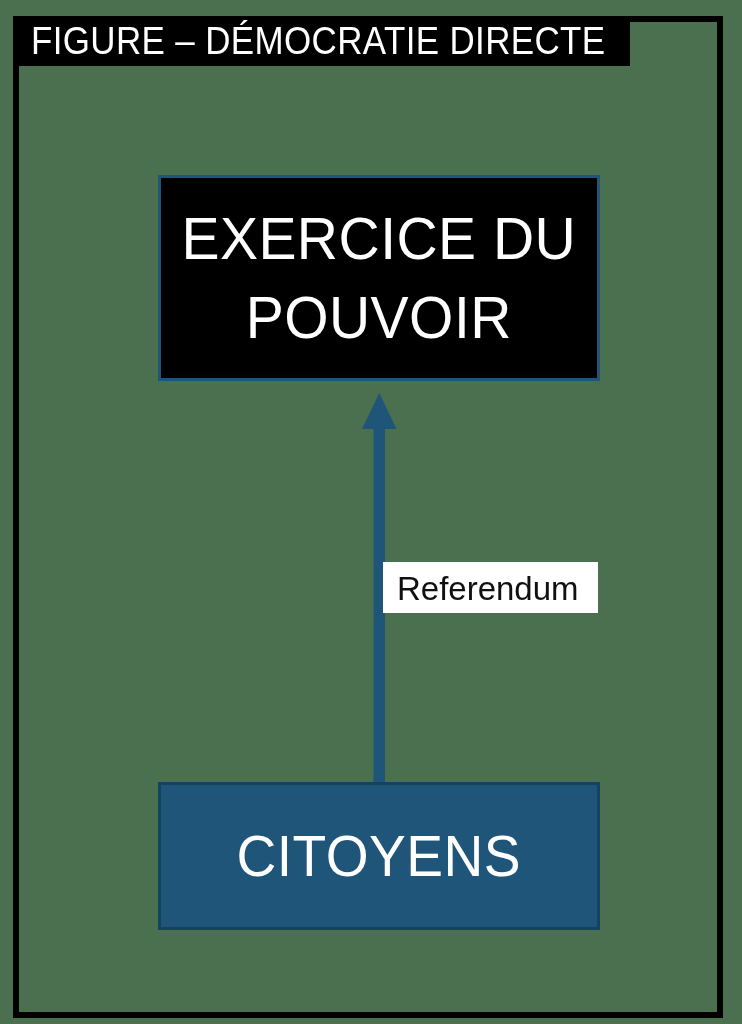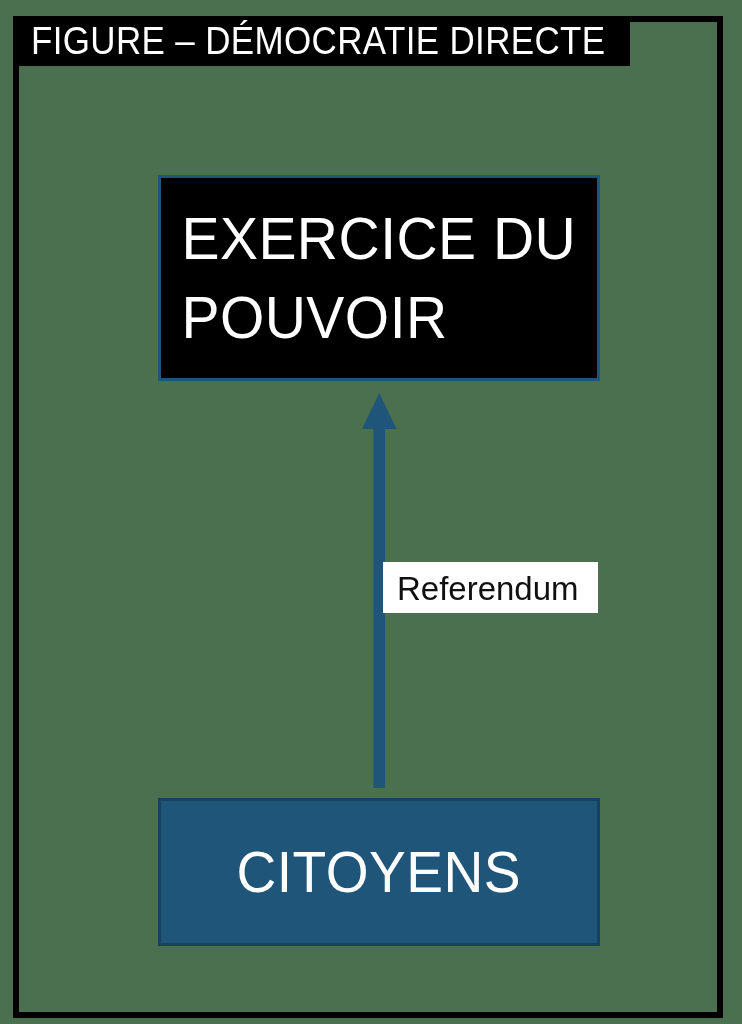--- a/index.html
+++ b/index.html
@@ -60,20 +60,21 @@
     left: 158px;
     top: 175px;
     width: 442px;
     height: 206px;
     background: #000000;
     border: 3px solid #1F5579;
     box-sizing: border-box;
     display: flex;
     align-items: center;
     justify-content: center;
+    text-align: center;
   }
   #power-node-label {
     color: #ffffff;
     font-family: "Liberation Sans Narrow", "Liberation Sans", sans-serif;
     font-size: 60px;
     font-weight: 400;
     line-height: 1.32;
     letter-spacing: 0.5px;
     white-space: pre-line;
     transform: scaleX(0.95);
@@ -118,21 +119,20 @@
     left: 158px;
     top: 782px;
     width: 442px;
     height: 148px;
     background: #1F5579;
     border: 3px solid #14425F;
     box-sizing: border-box;
     display: flex;
     align-items: center;
     justify-content: center;
-    margin-top: 16px;
   }
   #citizens-node-label {
     color: #ffffff;
     font-family: "Liberation Sans Narrow", "Liberation Sans", sans-serif;
     font-size: 58px;
     font-weight: 400;
     line-height: 1;
     letter-spacing: 0.5px;
     white-space: nowrap;
     transform: scaleX(0.95);

